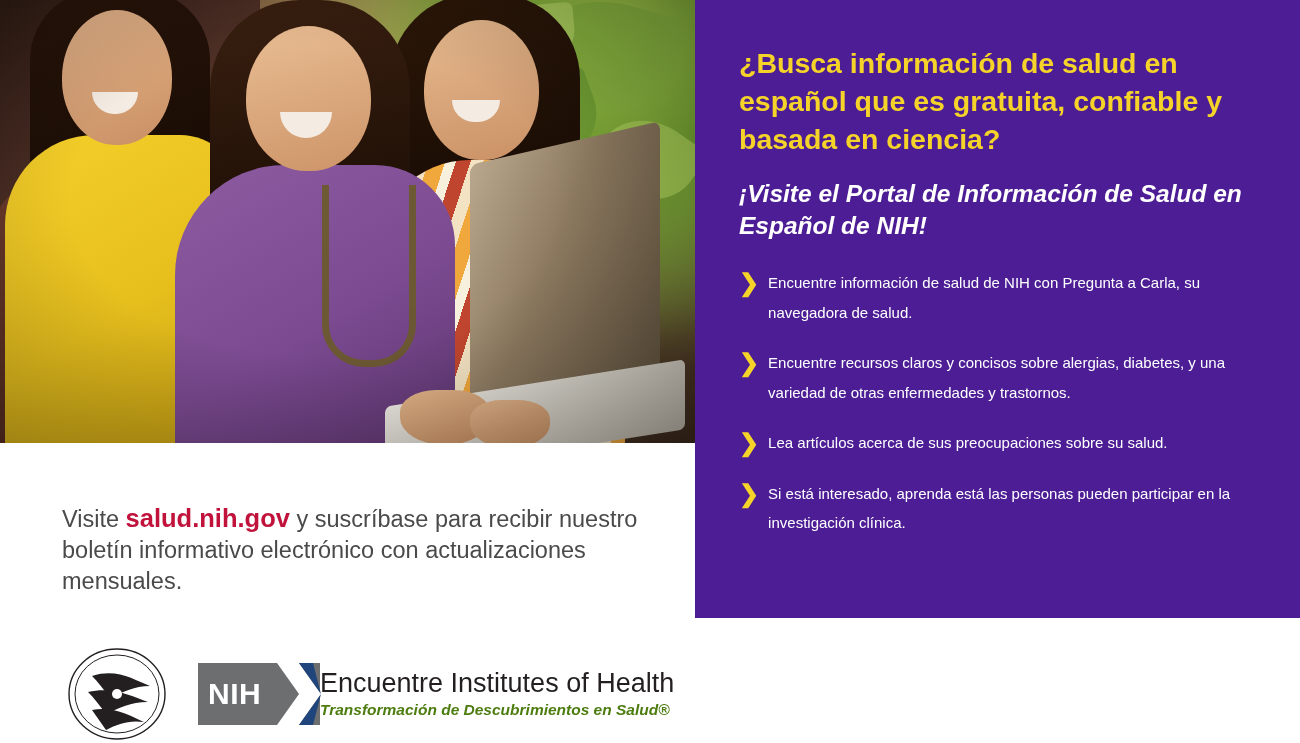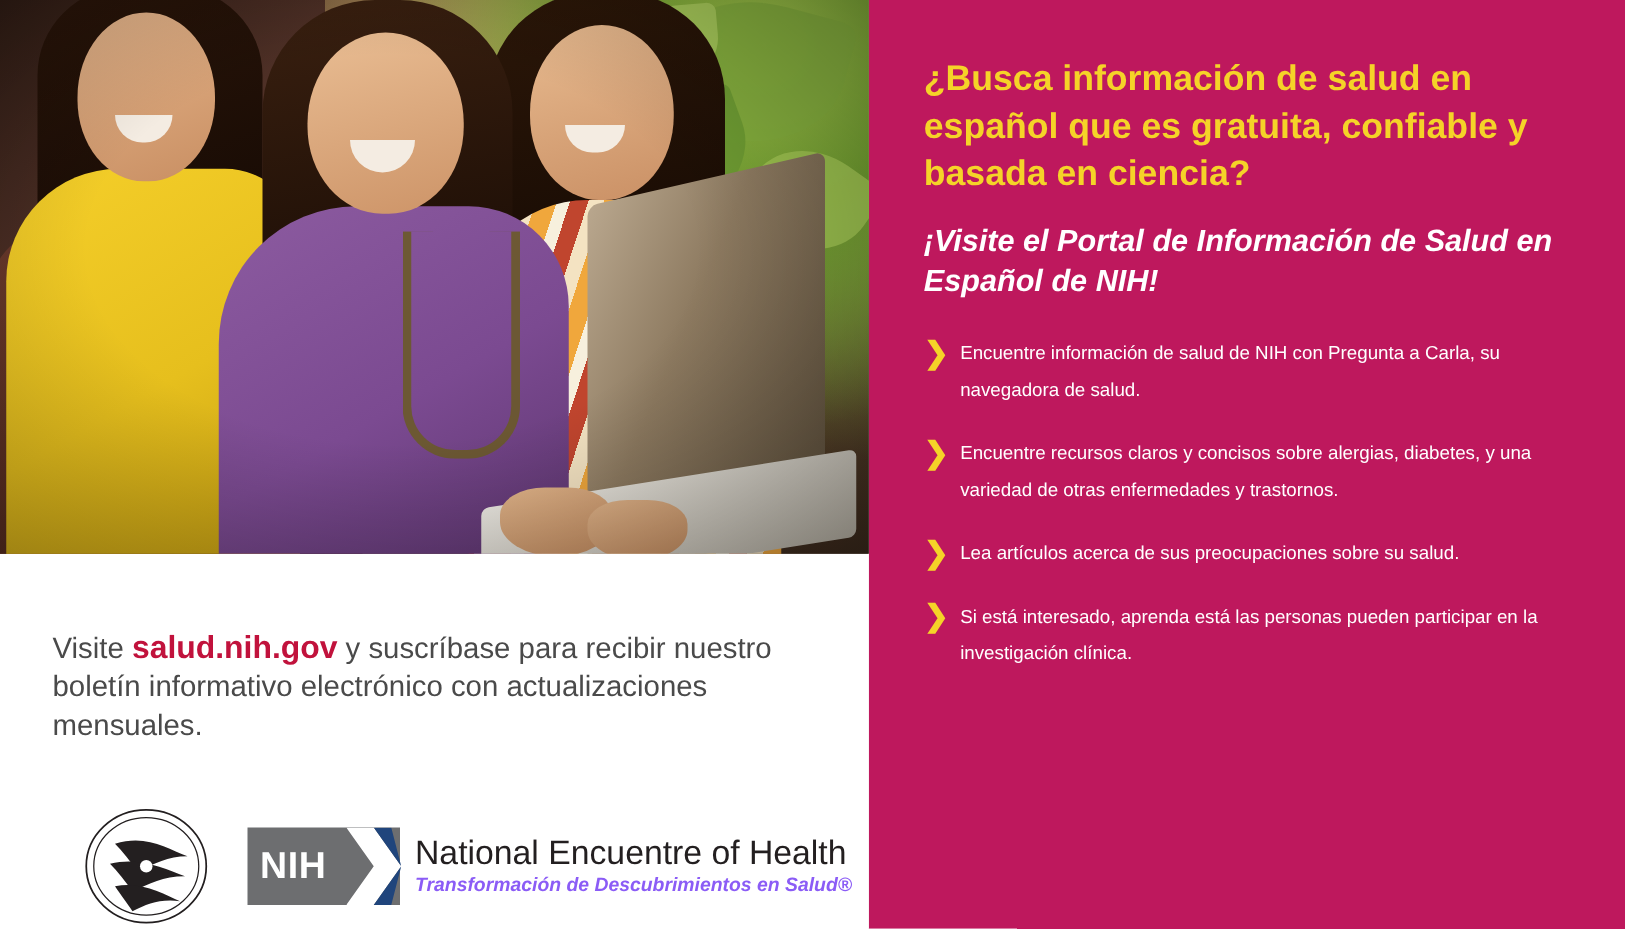--- a/index.html
+++ b/index.html
@@ -171,21 +171,21 @@
     border-radius: 40% 40% 50% 50%;
   }
   .h1 { left: 400px; top: 390px; width: 90px; height: 55px; }
   .h2 { left: 470px; top: 400px; width: 80px; height: 48px; }
   .photo-vignette {
     position: absolute; inset: 0;
     background: radial-gradient(ellipse at 45% 45%, rgba(0,0,0,0) 45%, rgba(0,0,0,.32) 100%);
   }
 
   .left-text {
-    padding: 36px 42px 0 42px;
+    padding: 36px 42px 0 62px;
   }
   .visit-line {
     font-size: 23.5px;
     line-height: 31px;
     color: #4a4a4a;
     font-family: "Liberation Sans", sans-serif;
   }
   .visit-line .url {
     font-weight: bold;
     color: #c1123c;
@@ -199,21 +199,20 @@
     padding: 26px 0 0 62px;
   }
   .hhs-seal {
     width: 110px;
     height: 96px;
     position: relative;
   }
   .nih-logo {
     display: flex;
     align-items: center;
-    gap: 12px;
   }
   .nih-mark {
     position: relative;
     width: 122px;
     height: 62px;
     background: #6d6e70;
     display: flex;
     align-items: center;
     justify-content: flex-start;
   }
@@ -241,30 +240,30 @@
   .nih-title {
     font-size: 27px;
     color: #231f20;
     line-height: 30px;
     font-family: "Liberation Sans", sans-serif;
   }
   .nih-tag {
     font-size: 15.5px;
     font-style: italic;
     font-weight: bold;
-    color: #8b5cf6;
+    color: #4d7c0f;
     line-height: 20px;
     margin-top: 2px;
   }
 
   
   .right-col {
     width: 605px;
-    height: 743px;
-    background: #be185d;
+    height: 618px;
+    background: #4c1d95;
     flex: 0 0 605px;
     padding: 44px 24px 0 44px;
     box-sizing: border-box;
     color: #ffffff;
   }
   .headline {
     color: #f5d328;
     font-weight: bold;
     font-size: 28.5px;
     line-height: 38px;
@@ -362,21 +361,21 @@
         <div class="nih-mark">
           <span class="nih-text">NIH</span>
           <span class="nih-chevron">
             <svg width="44" height="62" viewBox="0 0 44 62">
               <polygon points="0,0 22,0 44,31 22,62 0,62 22,31" fill="#ffffff"></polygon>
               <polygon points="22,0 36,0 44,31 36,62 22,62 44,31" fill="#20457C"></polygon>
             </svg>
           </span>
         </div>
         <div class="nih-words">
-          <div class="nih-title">National Encuentre of Health</div>
+          <div class="nih-title">Encuentre Institutes of Health</div>
           <div class="nih-tag">Transformación de Descubrimientos en Salud®</div>
         </div>
       </div>
 
     </div>
   </div>
 
   <div class="right-col">
     <h1 class="headline">¿Busca información de salud en español que es gratuita, confiable y basada en ciencia?</h1>
     <h2 class="subhead">¡Visite el Portal de Información de Salud en Español de NIH!</h2>

